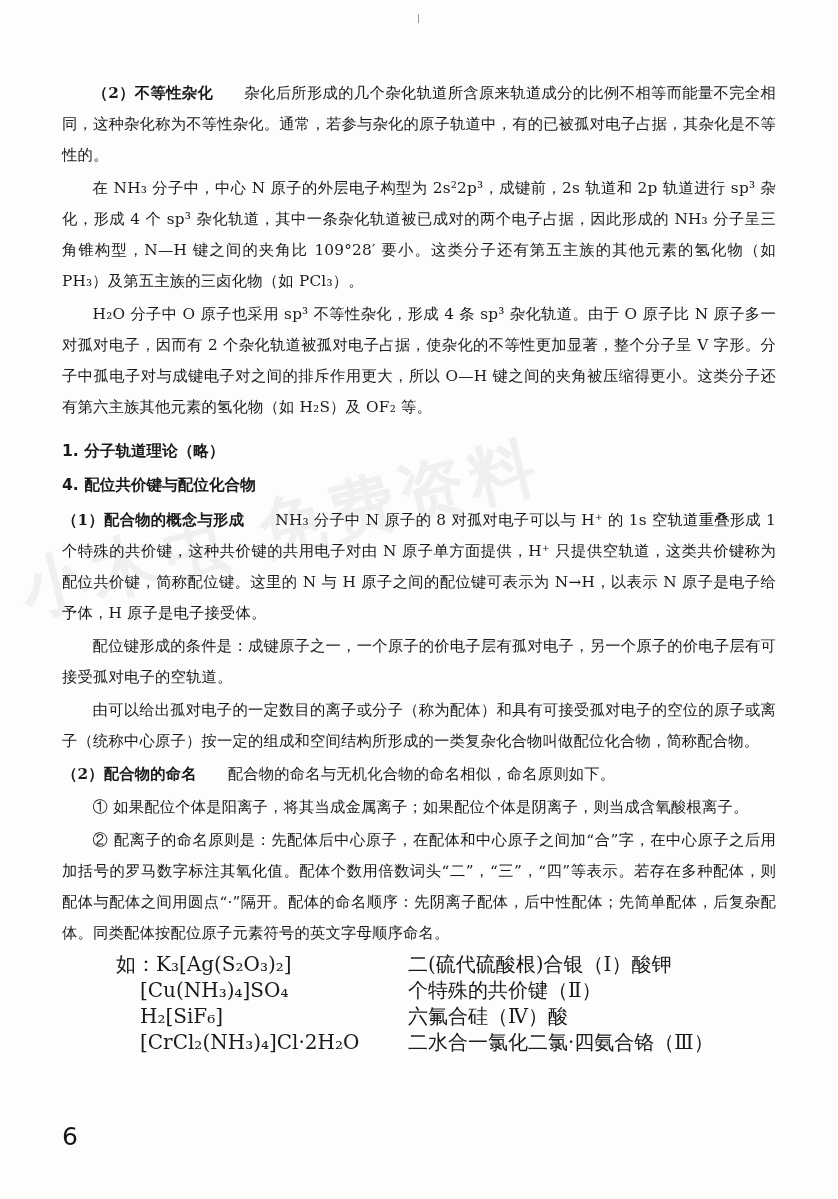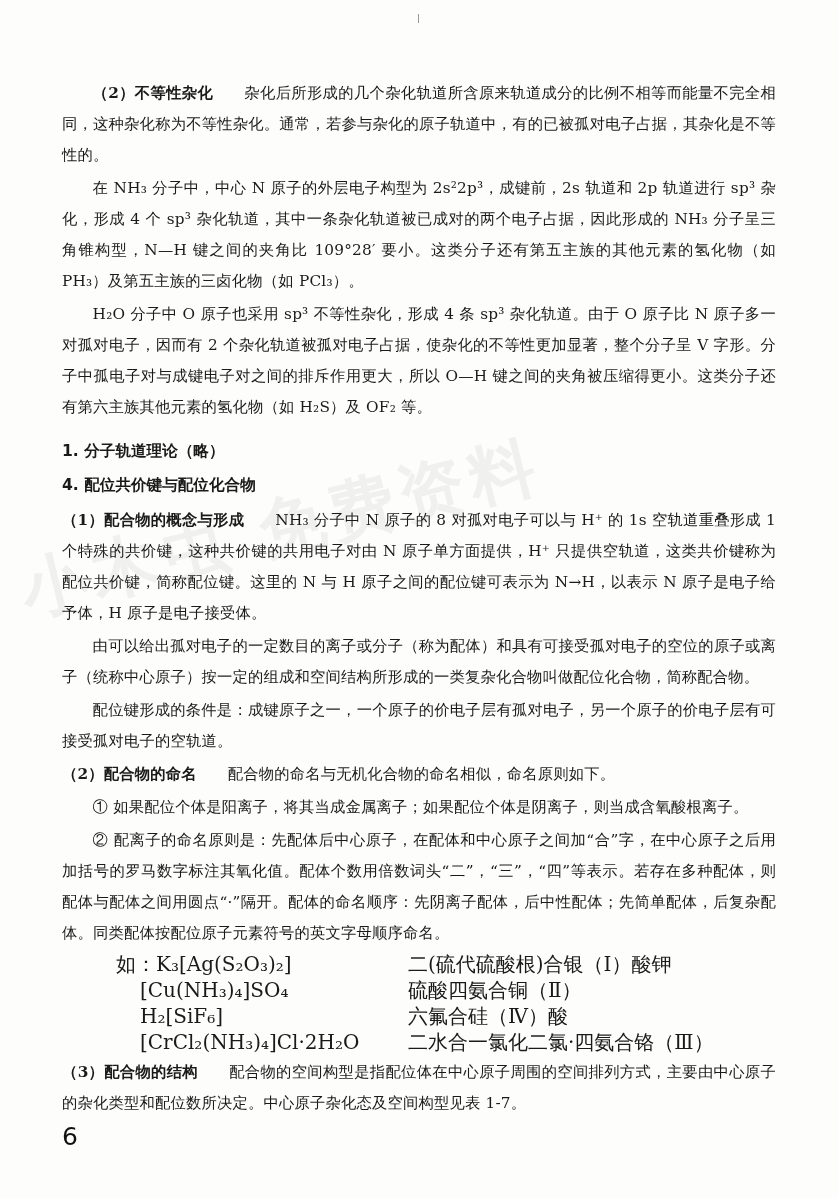--- a/index.html
+++ b/index.html
@@ -114,50 +114,49 @@
     <h3>1. 分子轨道理论（略）</h3>
 
     <div class="gap-sm"></div>
 
     <h3>4. 配位共价键与配位化合物</h3>
 
     <div class="gap-sm"></div>
 
     <p><span class="bold">（1）配合物的概念与形成</span><span>　　NH₃ 分子中 N 原子的 8 对孤对电子可以与 H⁺ 的 1s 空轨道重叠形成 1 个特殊的共价键，这种共价键的共用电子对由 N 原子单方面提供，H⁺ 只提供空轨道，这类共价键称为配位共价键，简称配位键。这里的 N 与 H 原子之间的配位键可表示为 N→H，以表示 N 原子是电子给予体，H 原子是电子接受体。</span></p>
 
+    <p class="indent">配位键形成的条件是：成键原子之一，一个原子的价电子层有孤对电子，另一个原子的价电子层有可接受孤对电子的空轨道。</p>
+
     <p class="indent">由可以给出孤对电子的一定数目的离子或分子（称为配体）和具有可接受孤对电子的空位的原子或离子（统称中心原子）按一定的组成和空间结构所形成的一类复杂化合物叫做配位化合物，简称配合物。</p>
-
-    <p class="indent">配位键形成的条件是：成键原子之一，一个原子的价电子层有孤对电子，另一个原子的价电子层有可接受孤对电子的空轨道。</p>
 
     <p><span class="bold">（2）配合物的命名</span><span>　　配合物的命名与无机化合物的命名相似，命名原则如下。</span></p>
 
     <p class="indent">① 如果配位个体是阳离子，将其当成金属离子；如果配位个体是阴离子，则当成含氧酸根离子。</p>
 
     <p class="indent">② 配离子的命名原则是：先配体后中心原子，在配体和中心原子之间加“合”字，在中心原子之后用加括号的罗马数字标注其氧化值。配体个数用倍数词头“二”，“三”，“四”等表示。若存在多种配体，则配体与配体之间用圆点“·”隔开。配体的命名顺序：先阴离子配体，后中性配体；先简单配体，后复杂配体。同类配体按配位原子元素符号的英文字母顺序命名。</p>
 
     <table class="formula-table">
       <tbody>
           <tr>
         <td class="left"><span>如：</span><span>K₃[Ag(S₂O₃)₂]</span></td>
         <td>二(硫代硫酸根)合银（Ⅰ）酸钾</td>
       </tr>
       <tr>
         <td class="left" style="padding-left:24px">[Cu(NH₃)₄]SO₄</td>
-        <td>硫酸四氨合铜（Ⅱ）</td>
+        <td>个特殊的共价键（Ⅱ）</td>
       </tr>
       <tr>
         <td class="left" style="padding-left:24px">H₂[SiF₆]</td>
         <td>六氟合硅（Ⅳ）酸</td>
       </tr>
       <tr>
         <td class="left" style="padding-left:24px">[CrCl₂(NH₃)₄]Cl·2H₂O</td>
         <td>二水合一氯化二氯·四氨合铬（Ⅲ）</td>
       </tr>
     </tbody>
       </table>
 
-    <p><span class="bold">（3）配合物的结构</span><span>　　配合物的空间构型是指配位体在中心原子周围的空间排列方式，主要由中心原子的杂化类型和配位数所决定。中心原子杂化态及空间构型见表 1-7。</span></p>
 
   </div>
 
   <div class="pagenum">6</div>
 
 </div>
 
 </body></html>

